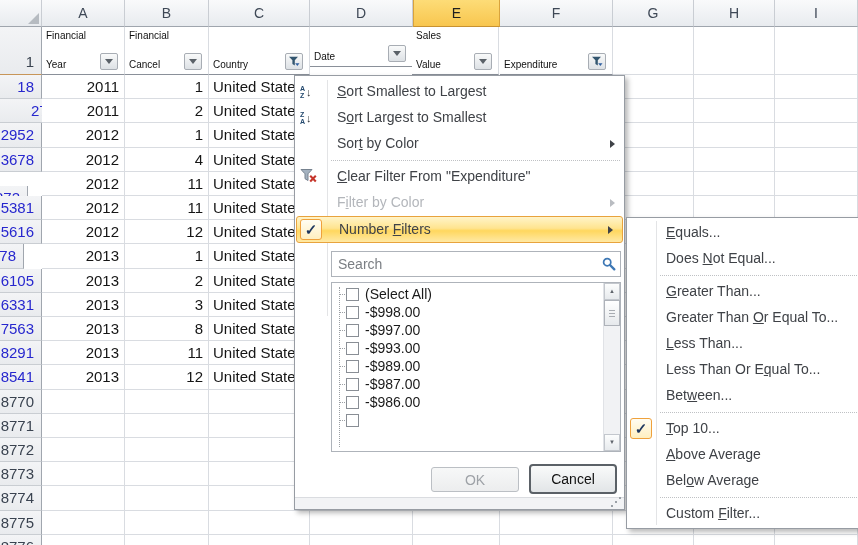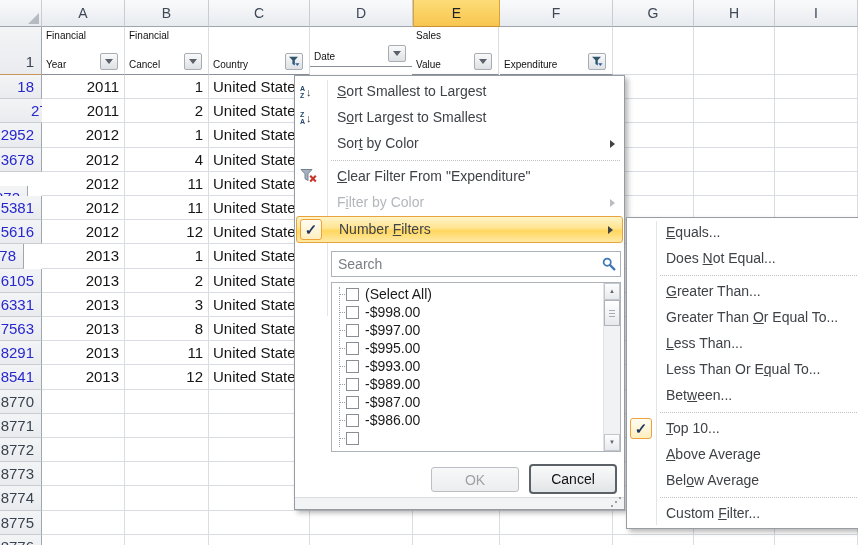--- a/index.html
+++ b/index.html
@@ -433,24 +433,20 @@
           <div class="lrow">
             <div class="cb"></div>
             <div class="llab">-$998.00</div>
           </div>
           <div class="lrow">
             <div class="cb"></div>
             <div class="llab">-$997.00</div>
           </div>
           <div class="lrow">
             <div class="cb"></div>
-            <div class="llab">-$995.00</div>
-          </div>
-          <div class="lrow">
-            <div class="cb"></div>
             <div class="llab">-$993.00</div>
           </div>
           <div class="lrow">
             <div class="cb"></div>
             <div class="llab">-$989.00</div>
           </div>
           <div class="lrow">
             <div class="cb"></div>
             <div class="llab">-$987.00</div>
           </div>

